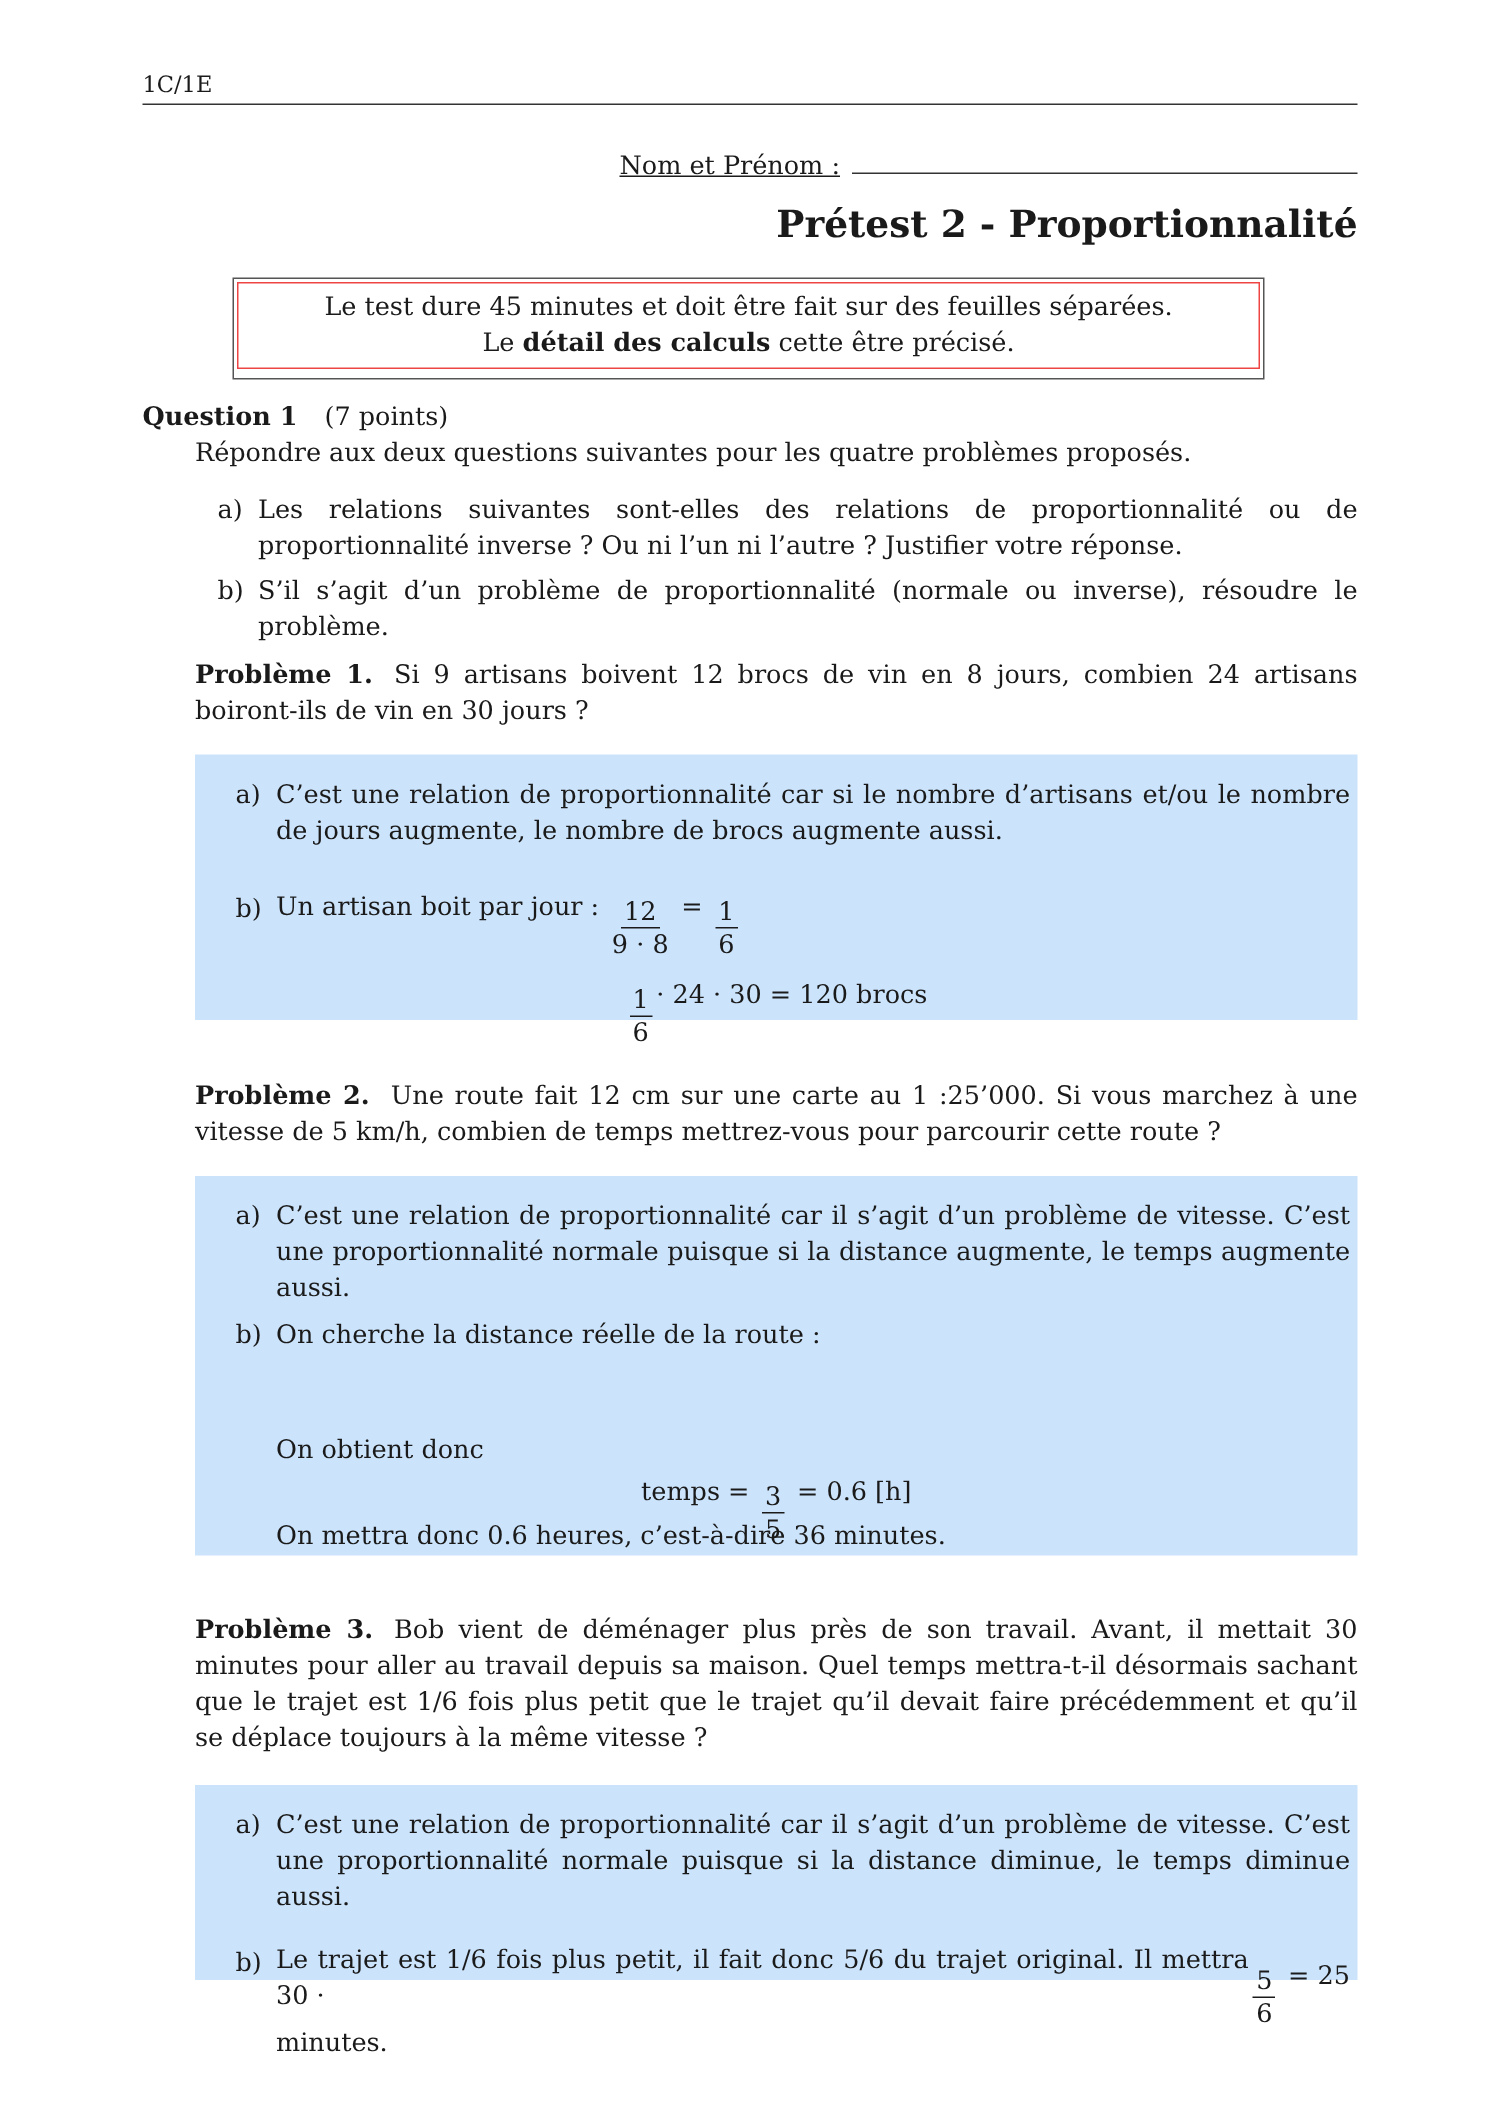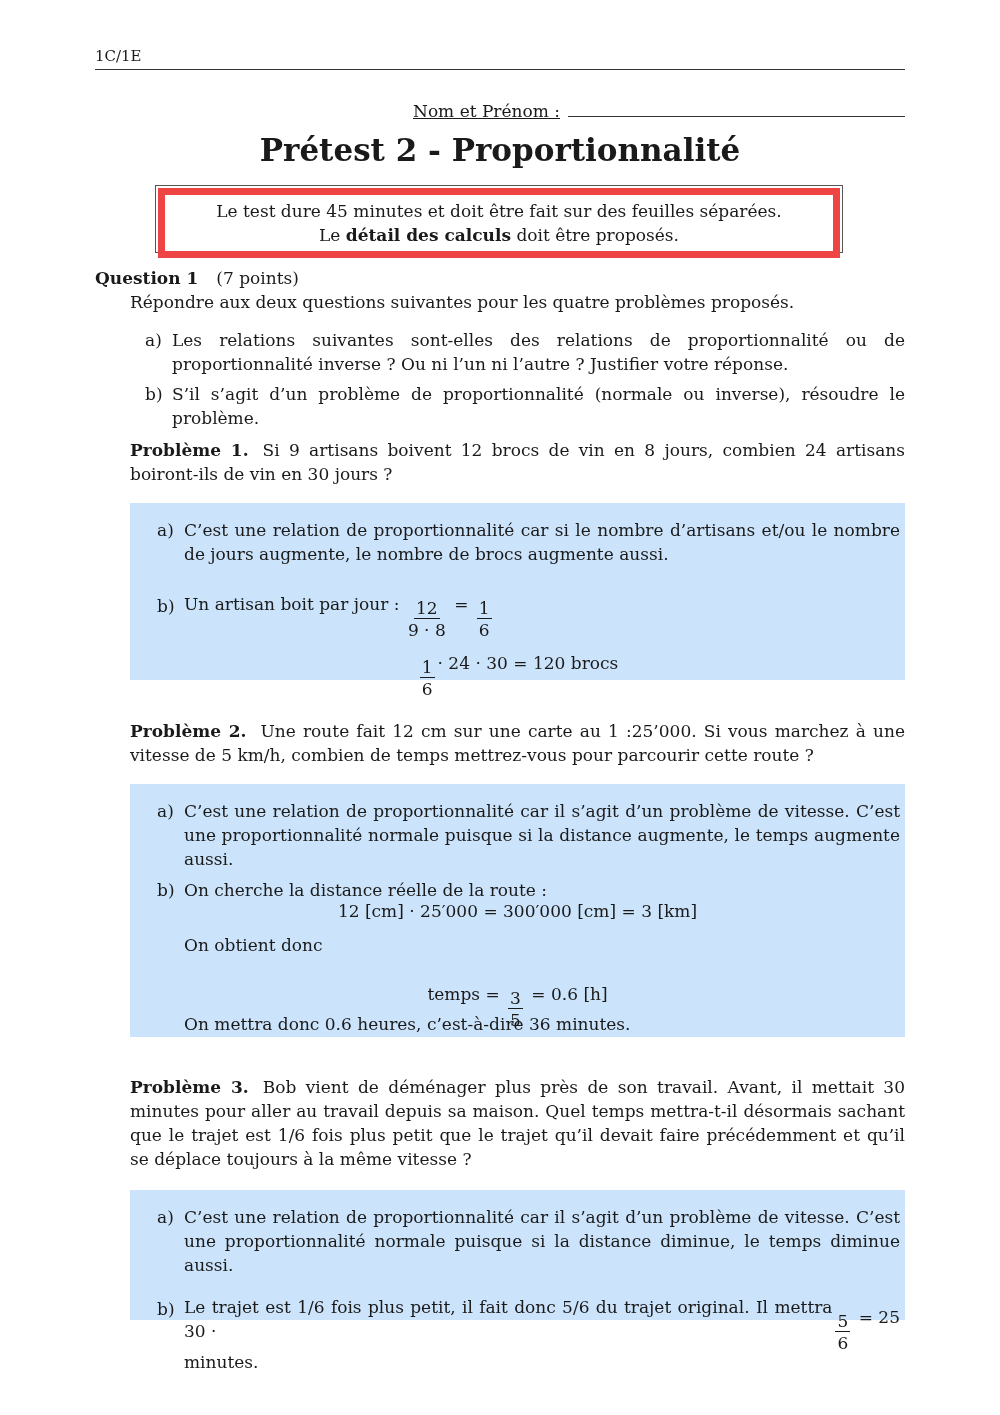--- a/index.html
+++ b/index.html
@@ -9,29 +9,29 @@
       color: #1a1a1a; font-size: 17px; line-height: 24px;
     }
     .page { position: absolute; left: 95px; width: 810px; top: 0; }
     .header {
       position: absolute; top: 44px; left: 0; width: 810px; height: 25px;
       border-bottom: 1.5px solid #333; font-size: 15px;
     }
     .name-line { position: absolute; top: 99px; right: 0; display: flex; align-items: baseline; text-decoration: underline; }
     .name-blank { display: inline-block; width: 337px; border-bottom: 1.3px solid #333; margin-left: 8px; height: 16px; }
     .title {
-      position: absolute; top: 135px; left: 0; width: 810px; text-align: center;
-      font-weight: bold; font-size: 31px; line-height: 30px;
+      position: absolute; top: 135px; left: 0; width: 810px; text-align: right;
+      font-weight: bold; font-size: 25px; line-height: 30px;
     }
     .notice {
       position: absolute; top: 185px; left: 60px; width: 682px; height: 62px;
       border: 1px solid #555; padding: 2px;
     }
     .notice-inner {
-      border: 7px solid #ef4444; height: 56px; text-align: center;
+      border: 1px solid #ef4444; height: 56px; text-align: center;
       display: flex; flex-direction: column; justify-content: center;
     }
     .q-head { position: absolute; top: 266px; left: 0; }
     .q-head b { font-weight: bold; }
     .q-pts { margin-left: 18px; }
     .q-intro { position: absolute; top: 290px; left: 35px; }
     .list { position: absolute; left: 50px; width: 760px; }
     .li { display: flex; text-align: justify; }
     .li .lab { width: 27px; flex: none; }
     .li .txt { flex: 1; }
@@ -58,21 +58,21 @@
   <div class="name-line">
     <span>Nom et Prénom :</span>
     <span class="name-blank"></span>
   </div>
 
   <div class="title">Prétest 2 - Proportionnalité</div>
 
   <div class="notice">
     <div class="notice-inner">
       <div>Le test dure 45 minutes et doit être fait sur des feuilles séparées.</div>
-      <div><span>Le </span><b>détail des calculs</b><span> doit être proposés.</span></div>
+      <div><span>Le </span><b>détail des calculs</b><span> cette être précisé.</span></div>
     </div>
   </div>
 
   <div class="q-head">
     <b>Question 1</b><span class="q-pts">(7 points)</span>
   </div>
   <div class="q-intro">Répondre aux deux questions suivantes pour les quatre problèmes proposés.</div>
 
   <div class="list" style="top:328px;">
     <div class="li">
@@ -125,22 +125,21 @@
     <div class="list" style="top:15px;">
       <div class="li">
         <span class="lab">a)</span>
         <span class="txt">C’est une relation de proportionnalité car il s’agit d’un problème de vitesse. C’est une proportionnalité normale puisque si la distance augmente, le temps augmente aussi.</span>
       </div>
       <div class="li" style="margin-top:7px;">
         <span class="lab">b)</span>
         <span class="txt">On cherche la distance réelle de la route :</span>
       </div>
     </div>
-    <div class="math-center" style="top:115px;">12 [cm] · 25′000 = 300′000 [cm] = 3 [km]</div>
-    <div style="position:absolute; left:54px; top:149px;">On obtient donc</div>
+    <div style="position:absolute; left:54px; top:171px;">On obtient donc</div>
     <div class="math-center" style="top:176px;">
       <span>temps =</span>
       <span class="frac">
           <span class="num">3</span>
           <span class="den">5</span>
         </span>
       <span>= 0.6 [h]</span>
     </div>
     <div style="position:absolute; left:54px; top:228px;">On mettra donc 0.6 heures, c’est-à-dire 36 minutes.</div>
   </div>

